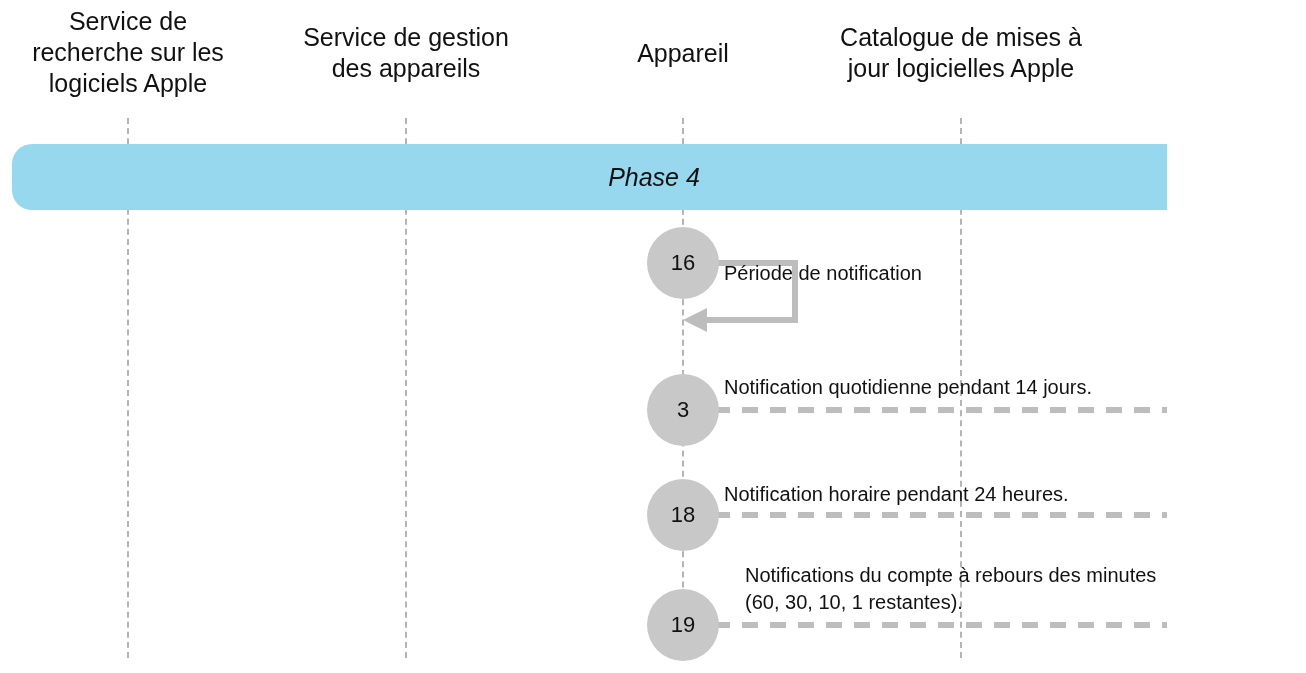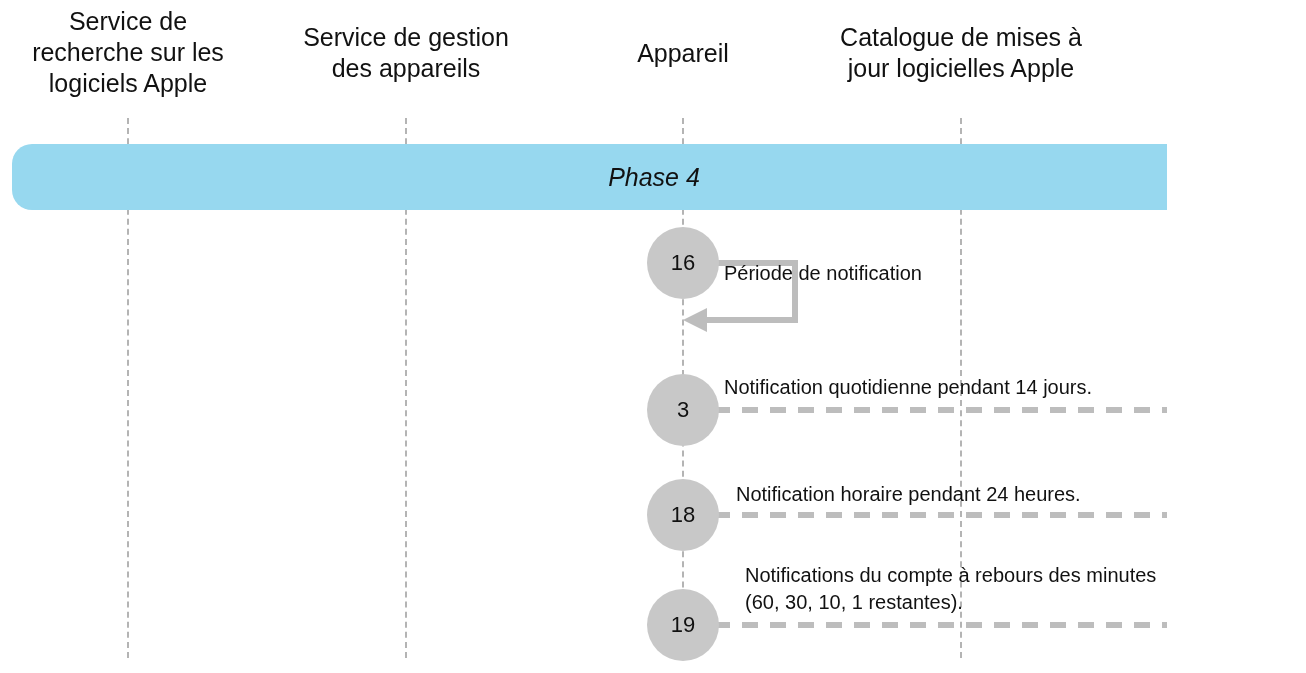--- a/index.html
+++ b/index.html
@@ -150,21 +150,21 @@
   <div class="msg-label" style="left:724px; top:232px;margin-top:28px;">Période de notification</div>
 
   <div class="step-circle" style="left:647px; top:374px;">
     <span>3</span>
   </div>
   <div class="msg-label" style="left:724px; top:374px;">Notification quotidienne pendant 14 jours.</div>
 
   <div class="step-circle" style="left:647px; top:479px;">
     <span>18</span>
   </div>
-  <div class="msg-label" style="left:724px; top:481px;margin-left:12px;">Notification horaire pendant 24 heures.</div>
+  <div class="msg-label" style="left:724px; top:481px;">Notification horaire pendant 24 heures.</div>
 
   <div class="step-circle" style="left:647px; top:589px;text-align:center;">
     <span>19</span>
   </div>
   <div class="msg-label" style="left:745px; top:562px;">Notifications du compte à rebours des minutes
 (60, 30, 10, 1 restantes).</div>
 
 </div>
 
 </body></html>

